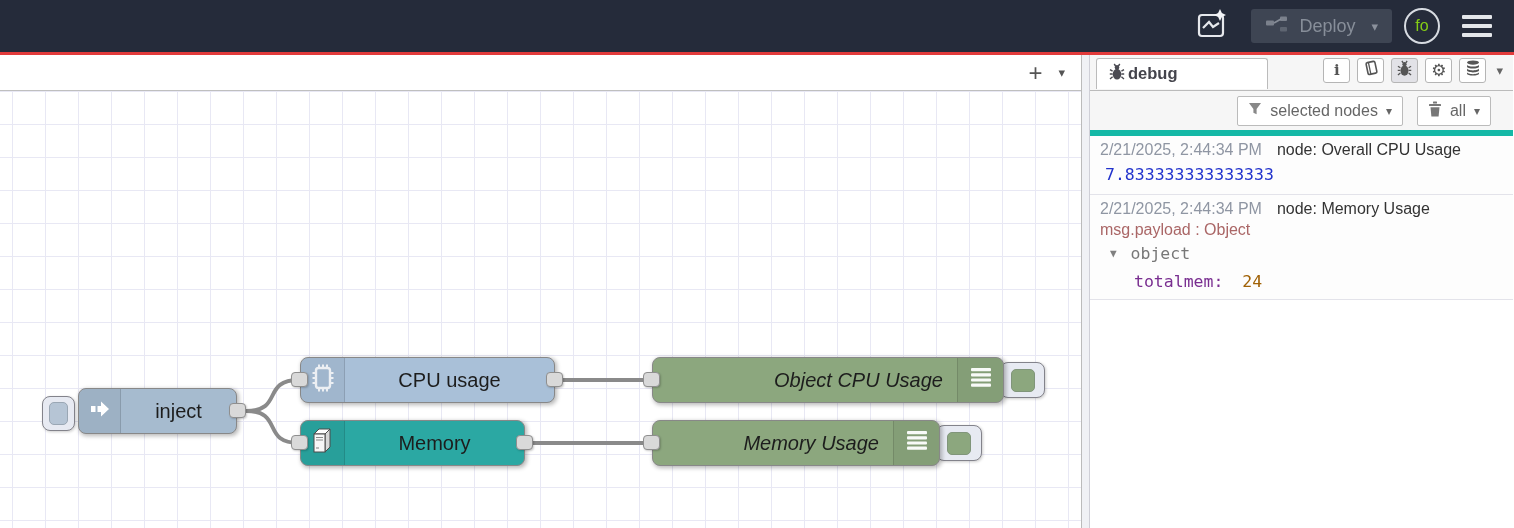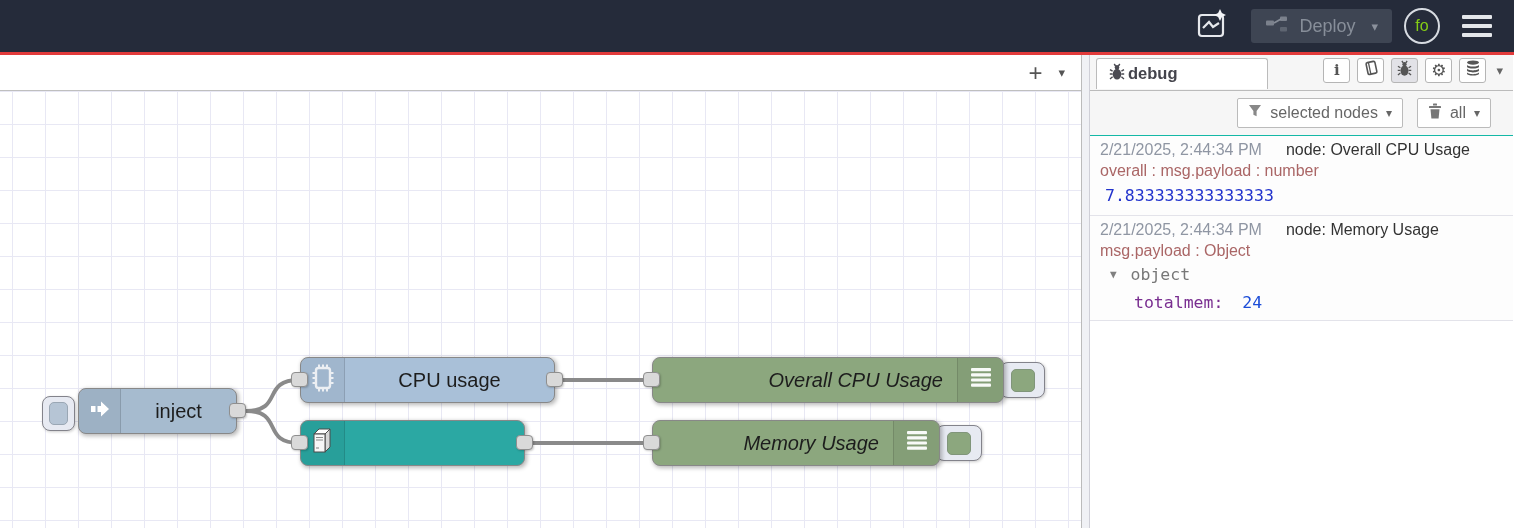--- a/index.html
+++ b/index.html
@@ -79,43 +79,43 @@
   .sb-tools { margin-left:auto; display:flex; align-items:center; gap:7px;
               margin-bottom:5px; padding-right:10px; }
   .tool-btn { width:27px; height:25px; background:#fff; border:1px solid #b5b5b5;
               border-radius:3px; display:flex; align-items:center; justify-content:center;
               color:#555; cursor:pointer; }
   .tool-btn.active { background:#e2e2e7; }
   .tool-btn .i-let { font-family:"DejaVu Serif", serif; font-weight:bold; font-size:15px; }
   .tool-btn .gear-g { font-size:17px; line-height:1; }
   .sb-caret { color:#666; font-size:13px; margin-left:3px; cursor:pointer; }
 
-  .sb-filter { height:45px; background:#f6f6f6; border-bottom:1px solid #14b8a6;
+  .sb-filter { height:45px; background:#f6f6f6; border-bottom:6px solid #14b8a6;
                display:flex; align-items:center; justify-content:flex-end; gap:14px;
                padding-right:22px; flex:none; }
   .f-btn { height:30px; background:#fff; border:1px solid #bbb; border-radius:2px;
            color:#666; font-size:16px; display:flex; align-items:center; gap:8px;
            padding:0 10px; cursor:pointer; }
   .f-btn .c { font-size:12px; color:#666; }
 
   .sb-msgs { flex:1; overflow:hidden; font-size:16px; background:#fff; }
   .msg { border-bottom:1px solid #e3e3ea; padding:3px 4px 4px 10px; background:#fdfdfd; }
-  .m-meta { display:flex; gap:24px; line-height:21px; }
+  .m-meta { display:flex; gap:15px; line-height:21px; }
   .m-ts { color:#8f96a3; }
   .m-src { color:#333; }
   .m-topic { color:#a66; line-height:21px; }
   .m-val { font-family:"DejaVu Sans Mono", monospace; color:#2233cc; font-size:16.5px;
            line-height:26px; padding:2px 0 2px 5px; }
   .tree { font-family:"DejaVu Sans Mono", monospace; font-size:16.5px; line-height:27.5px; }
   .tree .obj-row { padding-left:10px; color:#777; cursor:pointer; }
   .tree .obj-row .car { color:#808080; font-size:11px; vertical-align:2px; margin-right:4px; }
   .tree .obj-row .ob { }
   .tree .prop { padding-left:34px; }
   .tree .k { color:#792e90; }
-  .tree .v { color:#1d4ed8; margin-left:9px; }
+  .tree .v { color:#a16207; margin-left:9px; }
 
   svg .st { stroke:currentColor; fill:none; }
 </style>
 </head>
 <body>
 
 <div class="app">
 
   <div class="hdr">
     <div class="ai-btn">
@@ -207,29 +207,30 @@
             <span>
               <svg width="28" height="32" viewBox="0 0 28 32">
                 <polygon points="5,9 10,4 21,4 16,9" fill="#ffffff" stroke="#4a4a4a" stroke-width="1"></polygon>
                 <polygon points="16,9 21,4 21,22 16,27" fill="#d8d8d8" stroke="#4a4a4a" stroke-width="1"></polygon>
                 <rect x="5" y="9" width="11" height="18" fill="#f7f7f7" stroke="#4a4a4a" stroke-width="1"></rect>
                 <path d="M7 12.5 H14 M7 15 H14" stroke="#8a8a8a" stroke-width="1.2"></path>
                 <rect x="7" y="22" width="3" height="2" fill="#bbb"></rect>
               </svg>
             </span>
           </div>
+          <div class="lbl">Memory</div>
         </div>
         <div class="port" style="left:291px; top:344px;"></div>
         <div class="port" style="left:516px; top:344px;"></div>
 
         <div class="shell" style="left:1000px; top:271px; width:45px; height:36px;">
           <div class="inner green"></div>
         </div>
         <div class="node n-debug" style="left:652px; top:266px; width:352px;">
-          <div class="lbl">Overall CPU Usage</div>
+          <div class="lbl">Object CPU Usage</div>
           <div class="icon-reg right" style="width:46px;">
             <span>
               <svg width="24" height="22" viewBox="0 0 24 22">
                 <g fill="#fff" opacity=".95">
                   <rect x="2" y="1" width="20" height="3.2" rx="1"></rect>
                   <rect x="2" y="6.2" width="20" height="3.2" rx="1"></rect>
                   <rect x="2" y="11.4" width="20" height="3.2" rx="1"></rect>
                   <rect x="2" y="16.6" width="20" height="3.2" rx="1"></rect>
                 </g>
               </svg>
@@ -349,21 +350,20 @@
         </div>
       </div>
 
       <div class="sb-msgs">
 
         <div class="msg">
           <div class="m-meta">
             <span class="m-ts">2/21/2025, 2:44:34 PM</span>
             <span class="m-src">node: Overall CPU Usage</span>
           </div>
-          <div class="m-topic">overall : msg.payload : number</div>
           <div class="m-val">7.833333333333333</div>
         </div>
 
         <div class="msg">
           <div class="m-meta">
             <span class="m-ts">2/21/2025, 2:44:34 PM</span>
             <span class="m-src">node: Memory Usage</span>
           </div>
           <div class="m-topic">msg.payload : Object</div>
           <div class="tree">

